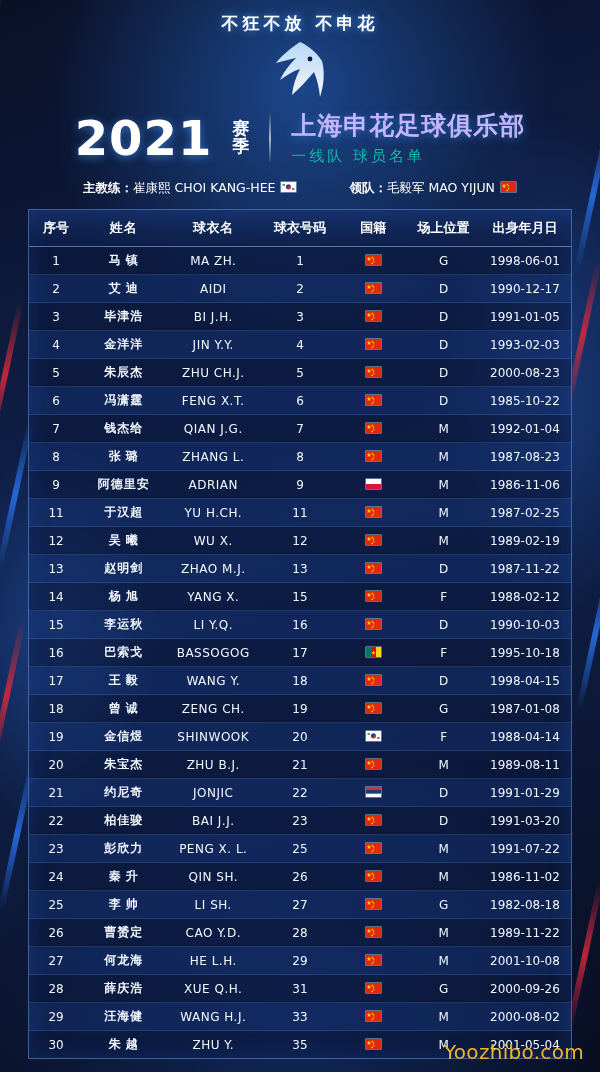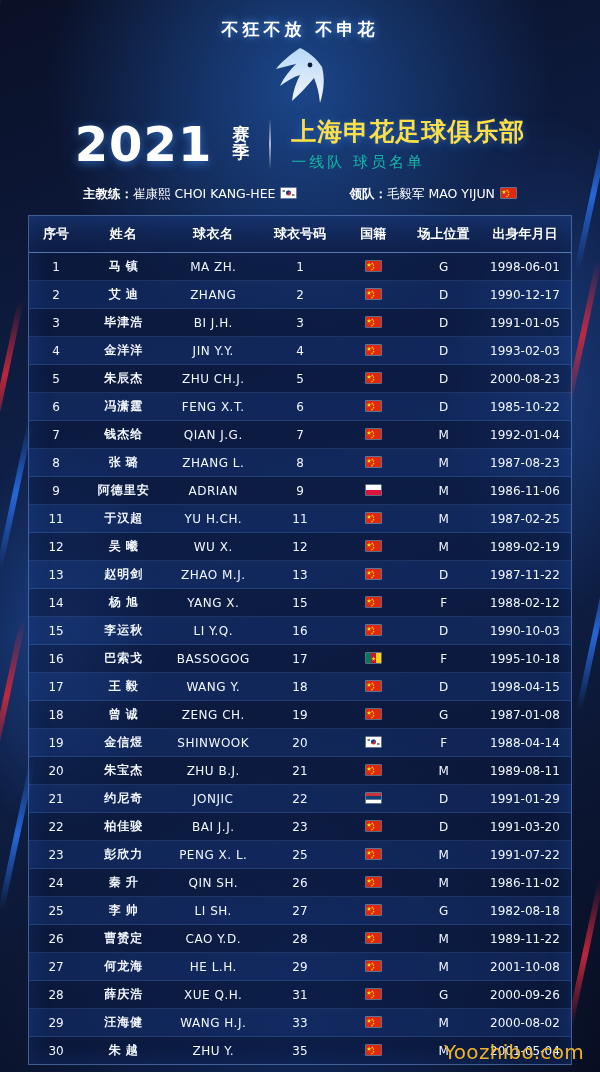--- a/index.html
+++ b/index.html
@@ -63,21 +63,21 @@
     transform: skewX(-12deg);
   }
   .edge-stripes .s.b {
     background: linear-gradient(180deg, rgba(255,255,255,0) 0%, rgba(40,110,230,0.9) 50%, rgba(255,255,255,0) 100%);
   }
 
   
   .header {
     position: relative;
     z-index: 5;
-    padding-top: 18px;
+    padding-top: 12px;
     text-align: center;
   }
   .slogan {
     font-size: 17px;
     font-weight: bold;
     letter-spacing: 4px;
     color: #ffffff;
     text-shadow: 0 0 8px rgba(90,160,255,.8);
   }
   .crest {
@@ -115,21 +115,21 @@
     height: 48px;
     background: linear-gradient(180deg, rgba(255,255,255,.05), rgba(255,255,255,.65), rgba(255,255,255,.05));
   }
   .club {
     text-align: left;
   }
   .club-name {
     font-size: 25px;
     font-weight: bold;
     letter-spacing: 1px;
-    color: #fde047;
+    color: #c4b5fd;
     text-shadow: 0 2px 8px rgba(70,150,255,.5);
   }
   .club-sub {
     margin-top: 5px;
     font-size: 15px;
     letter-spacing: 3px;
     color: #14b8a6;
   }
 
   .staff {
@@ -322,21 +322,21 @@
                   <polygon points="15,11 15.6,12.7 17.3,12.7 15.9,13.7 16.4,15.4 15,14.4 13.6,15.4 14.1,13.7 12.7,12.7 14.4,12.7"></polygon>
                   <polygon points="12,14.5 12.6,16.2 14.3,16.2 12.9,17.2 13.4,18.9 12,17.9 10.6,18.9 11.1,17.2 9.7,16.2 11.4,16.2"></polygon>
                 </g>
               </svg></span></td>
           <td class="c-pos">G</td>
           <td class="c-dob">1998-06-01</td>
         </tr>
         <tr>
           <td class="c-no">2</td>
           <td class="c-name">艾 迪</td>
-          <td class="c-shirt">ZHANG</td>
+          <td class="c-shirt">AIDI</td>
           <td class="c-num">2</td>
           <td class="c-nat"><span class="flag"><svg viewBox="0 0 30 20">
                 <rect width="30" height="20" fill="#de2910"></rect>
                 <g fill="#ffde00">
                   <polygon points="6,3 7.2,6.4 10.6,6.4 7.9,8.5 8.9,11.9 6,9.9 3.1,11.9 4.1,8.5 1.4,6.4 4.8,6.4"></polygon>
                   <polygon points="12.5,2.5 13.1,4.2 14.8,4.2 13.4,5.2 13.9,6.9 12.5,5.9 11.1,6.9 11.6,5.2 10.2,4.2 11.9,4.2"></polygon>
                   <polygon points="15,6 15.6,7.7 17.3,7.7 15.9,8.7 16.4,10.4 15,9.4 13.6,10.4 14.1,8.7 12.7,7.7 14.4,7.7"></polygon>
                   <polygon points="15,11 15.6,12.7 17.3,12.7 15.9,13.7 16.4,15.4 15,14.4 13.6,15.4 14.1,13.7 12.7,12.7 14.4,12.7"></polygon>
                   <polygon points="12,14.5 12.6,16.2 14.3,16.2 12.9,17.2 13.4,18.9 12,17.9 10.6,18.9 11.1,17.2 9.7,16.2 11.4,16.2"></polygon>
                 </g>

